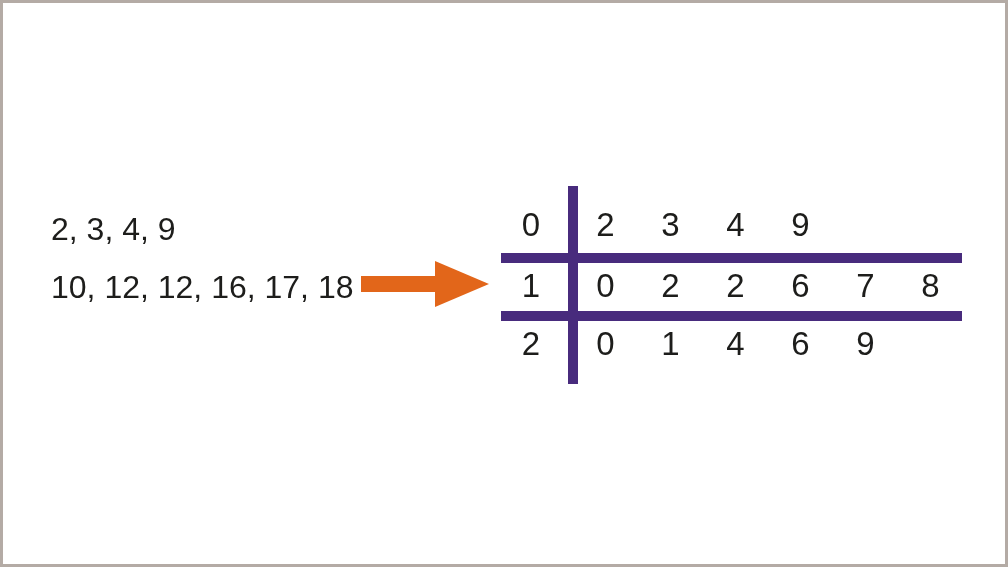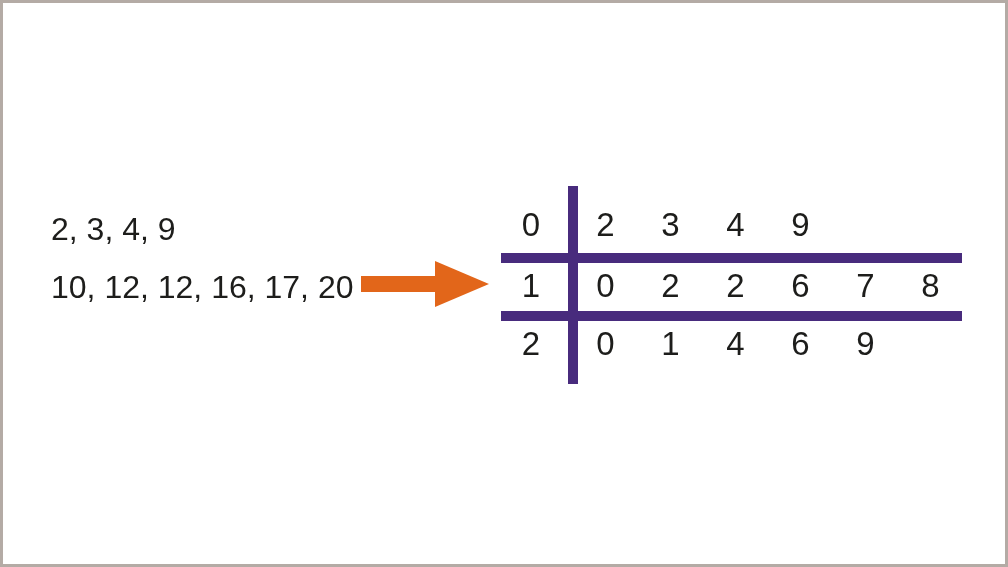--- a/index.html
+++ b/index.html
@@ -102,21 +102,21 @@
     text-align: center;
   }
 </style>
 </head>
 <body>
 
 <div class="frame">
 
   <div class="raw-list">
     <div class="raw-line">2, 3, 4, 9</div>
-    <div class="raw-line">10, 12, 12, 16, 17, 20</div>
+    <div class="raw-line">10, 12, 12, 16, 17, 18</div>
   </div>
 
   <div class="arrow">
     <div class="arrow-shaft"></div>
     <div class="arrow-head"></div>
   </div>
 
   <div class="plot">
     <div class="vline"></div>
     <div class="hline h1"></div>

